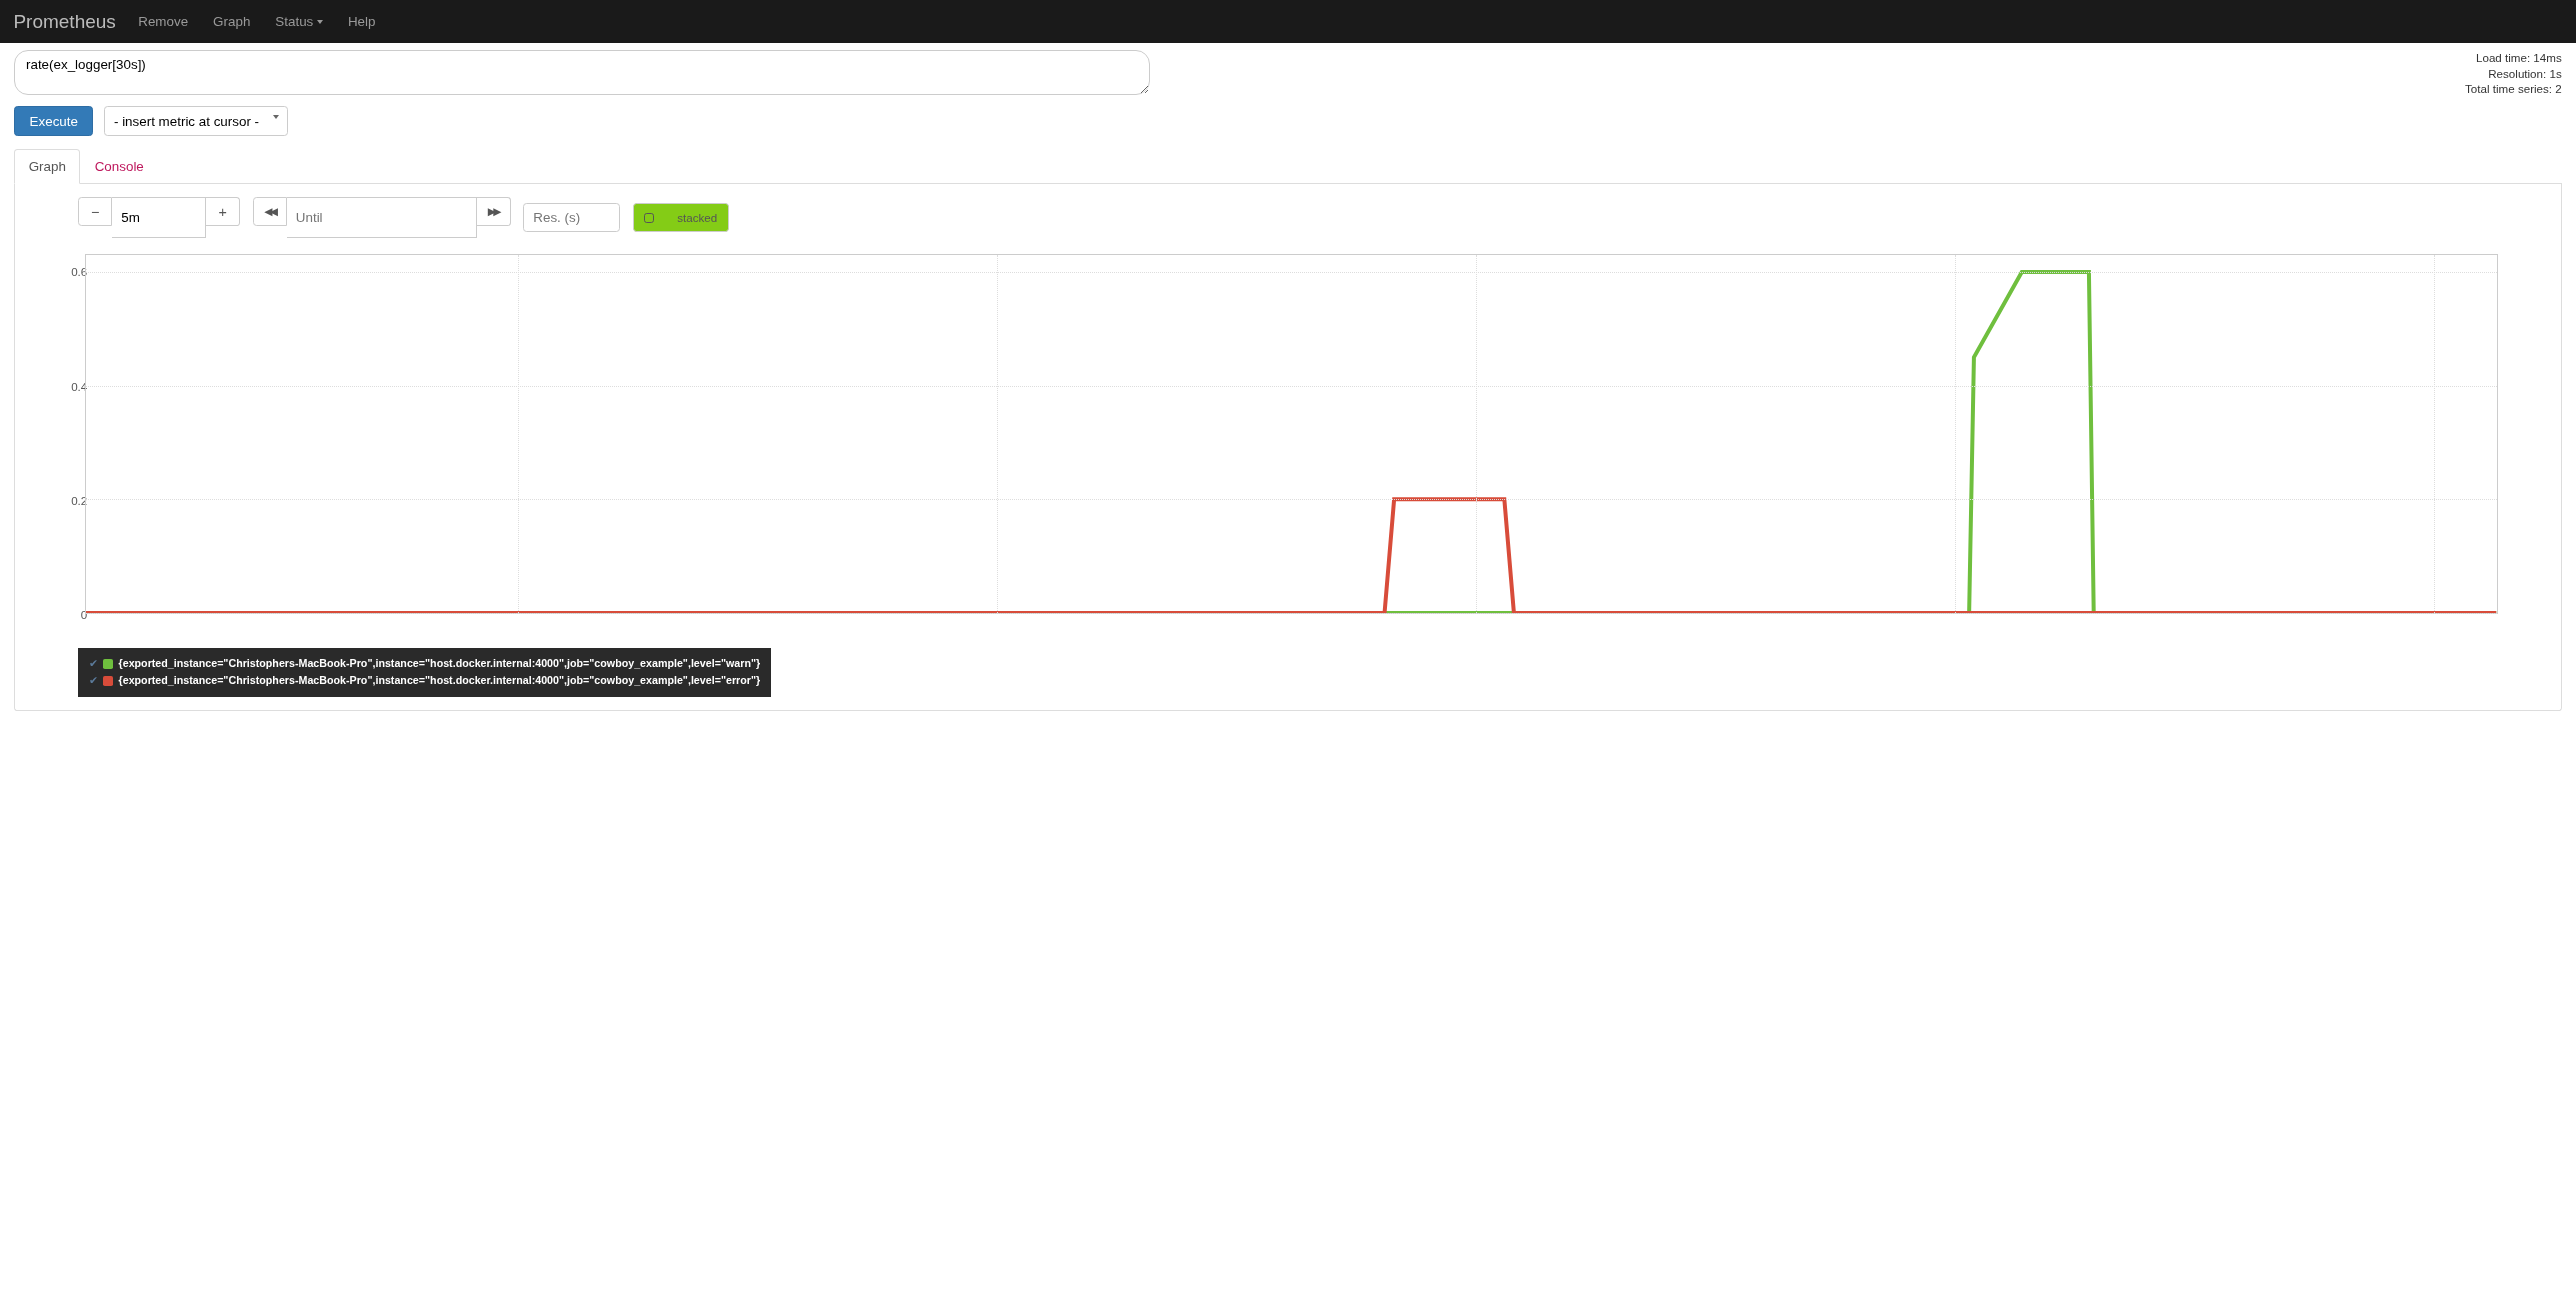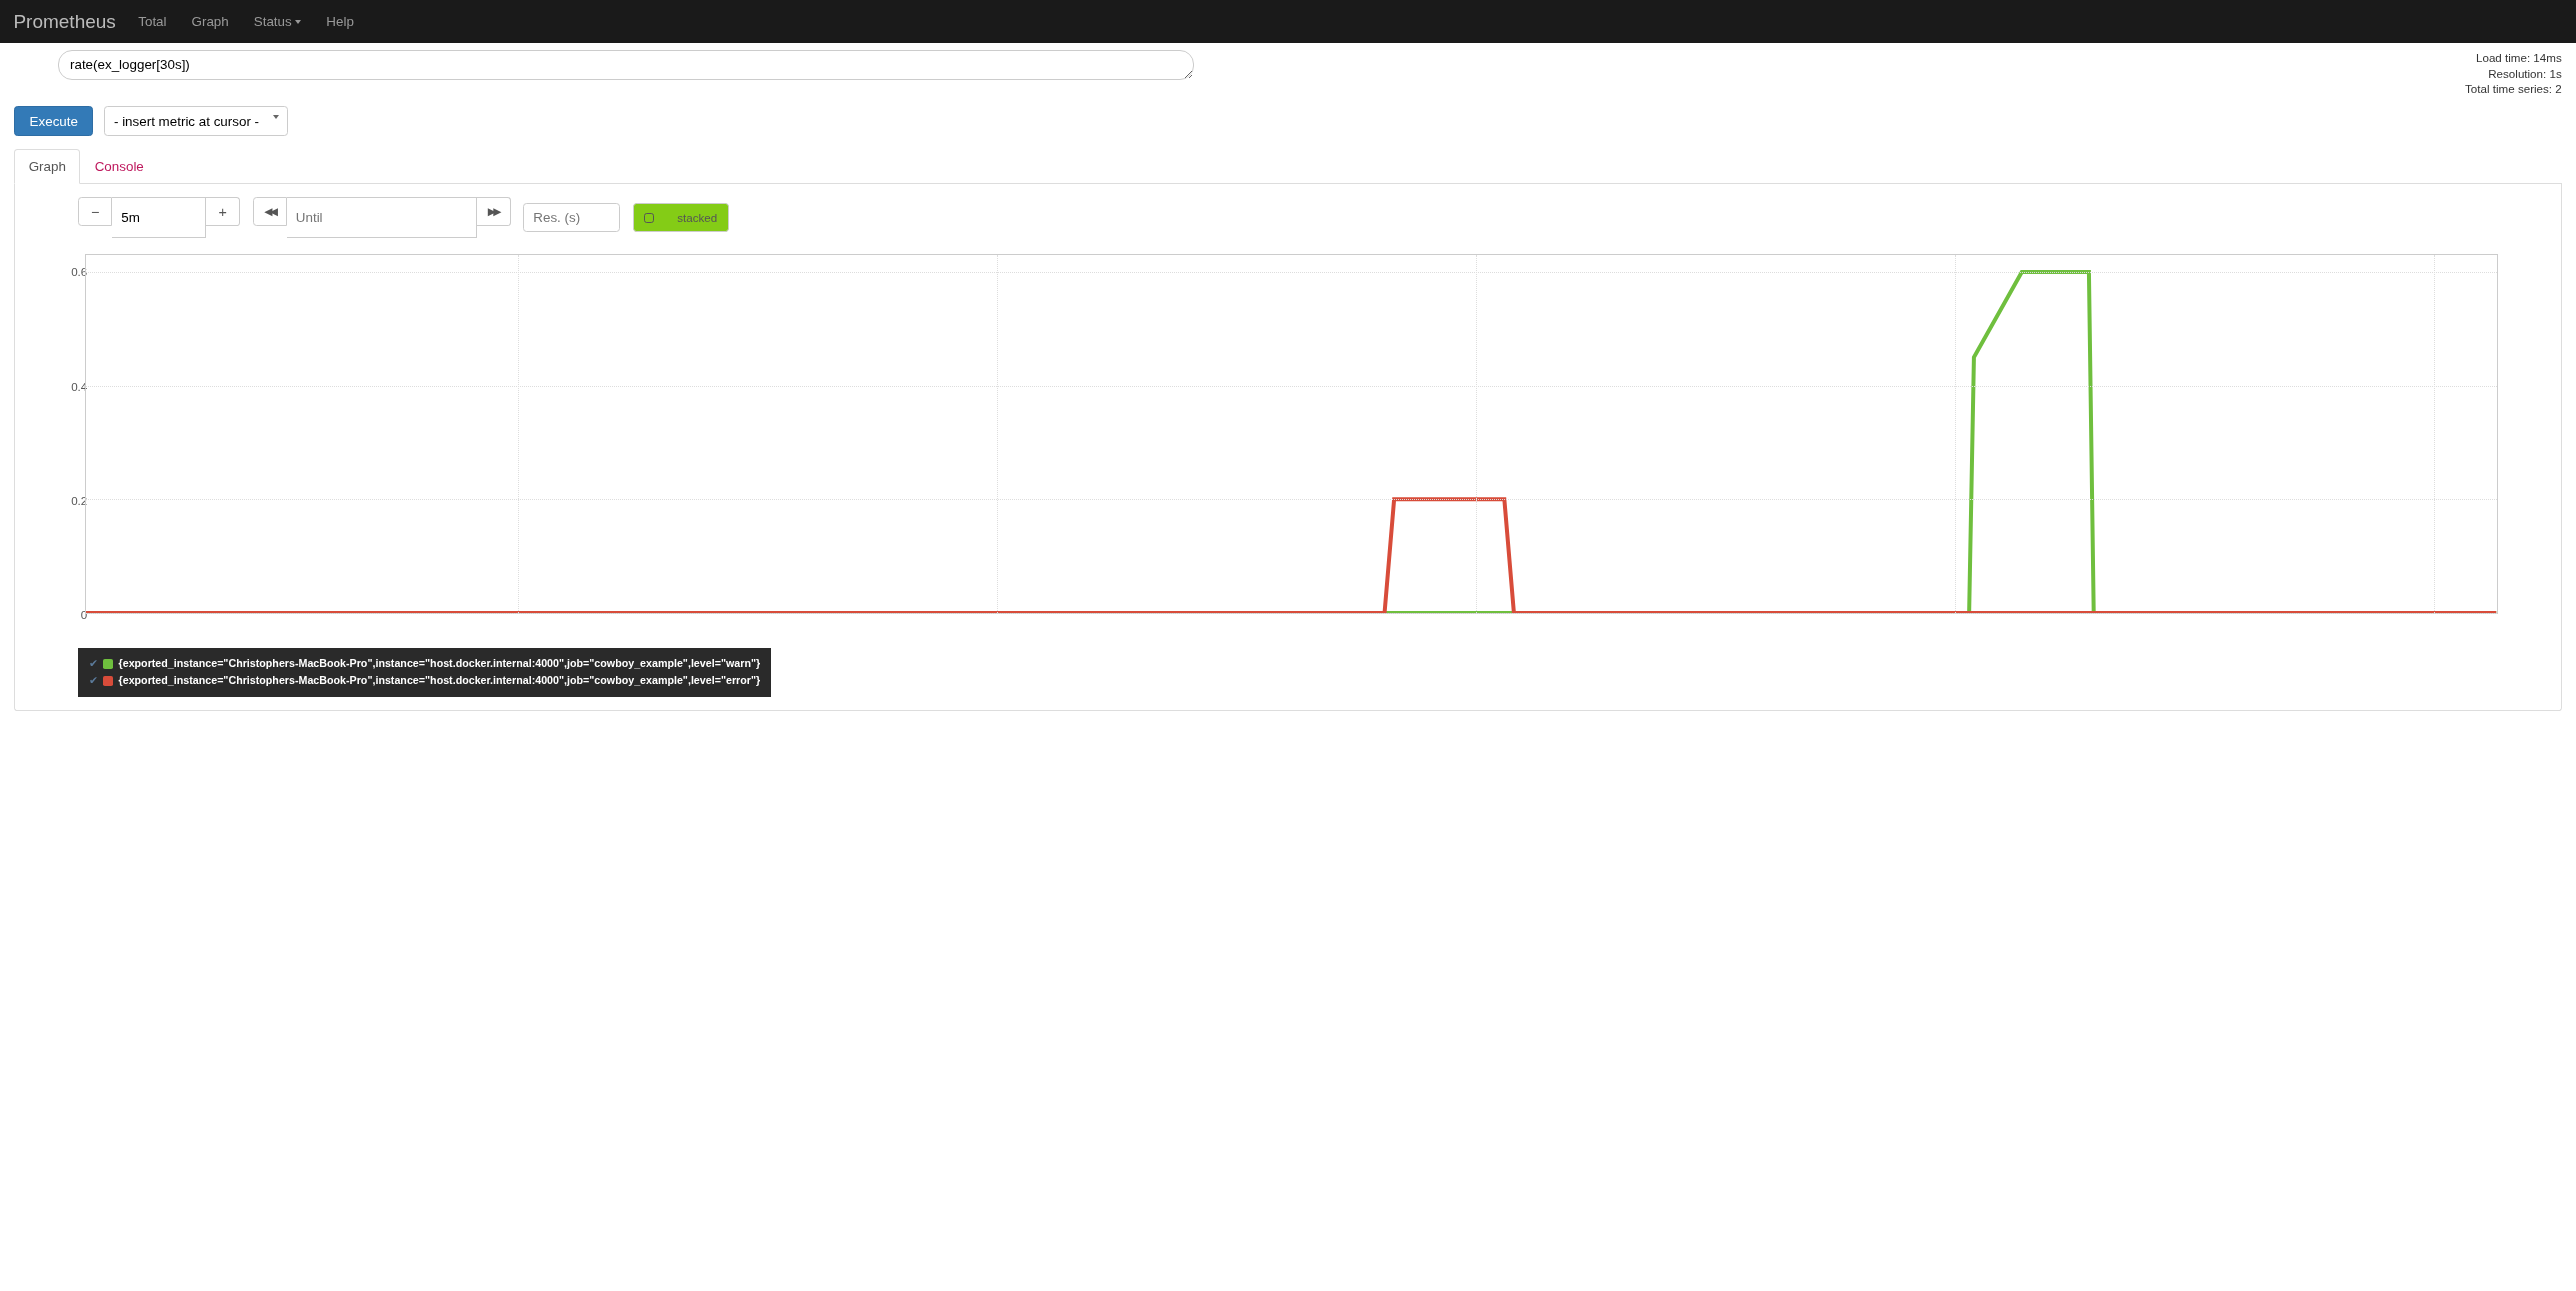--- a/index.html
+++ b/index.html
@@ -5,21 +5,21 @@
 * { box-sizing: border-box; margin: 0; padding: 0; }
 body { font-family: -apple-system, "Helvetica Neue", Helvetica, Arial, sans-serif; font-size: 12.5px; color: #333; background: #fff; }
 
 .navbar { background: #1a1a1a; height: 43px; display: flex; align-items: center; padding: 0 13.4px; }
 .navbar-brand { color: #bbb; font-size: 19px; margin-right: 22.4px; text-decoration: none; }
 .navbar-link { color: #999; font-size: 13.4px; margin-right: 25px; text-decoration: none; display: flex; align-items: center; gap: 3.6px; }
 .caret-down { width: 0; height: 0; border-left: 3.6px solid transparent; border-right: 3.6px solid transparent; border-top: 4.5px solid #999; display: inline-block; }
 
 .container { padding: 7.2px 14.3px; }
 .expr-row { display: flex; gap: 9px; margin-bottom: 9px; }
-.expr-input { flex: 0 0 1136px; height: 30px; border: 0.9px solid #ccc; border-radius: 14px; padding: 5.4px 10.7px; font-size: 13.4px; resize: both; overflow: auto; font-family: inherit; margin-left: 44px; }
+.expr-input { flex: 0 0 1136px; height: 45px; border: 0.9px solid #ccc; border-radius: 14px; padding: 5.4px 10.7px; font-size: 13.4px; resize: both; overflow: auto; font-family: inherit; }
 .stats { margin-left: auto; text-align: right; font-size: 11.6px; color: #333; line-height: 1.35; }
 
 .controls-row { display: flex; gap: 10.7px; align-items: center; margin-bottom: 12.5px; }
 .btn { display: inline-flex; align-items: center; justify-content: center; border-radius: 3.6px; border: 0.9px solid transparent; padding: 6.3px 14.3px; font-size: 13.4px; cursor: pointer; text-decoration: none; }
 .btn-primary { background: #337ab7; color: #fff; border-color: #2e6da4; }
 .metric-select { height: 30px; border: 0.9px solid #ccc; border-radius: 3.6px; padding: 0 27px 0 9px; font-size: 13.4px; background: #fff; appearance: none; position: relative; }
 .select-wrap { position: relative; display: inline-block; }
 .select-wrap::after { content: ""; position: absolute; right: 9px; top: 9px; width: 0; height: 0; border-left: 3.6px solid transparent; border-right: 3.6px solid transparent; border-top: 4.5px solid #666; }
 .select-wrap::before { content: ""; position: absolute; right: 9px; bottom: 9px; width: 0; height: 0; border-left: 3.6px solid transparent; border-right: 3.6px solid transparent; border-bottom: 4.5px solid #666; }
 
@@ -60,21 +60,21 @@
 .remove-graph { text-align: right; margin-top: 7.2px; }
 .remove-graph a { color: #337ab7; text-decoration: none; font-size: 12.5px; }
 
 svg.plot-svg { width: 100%; height: 100%; display: block; }
 </style>
 </head>
 <body>
 
 <div class="navbar">
   <a href="#" class="navbar-brand">Prometheus</a>
-  <a href="#" class="navbar-link">Total</a>
+  <a href="#" class="navbar-link">Remove</a>
   <a href="#" class="navbar-link">Graph</a>
   <a href="#" class="navbar-link">
     <span>Status</span>
     <span class="caret-down"></span>
   </a>
   <a href="#" class="navbar-link">Help</a>
 </div>
 
 <div class="container">
 

